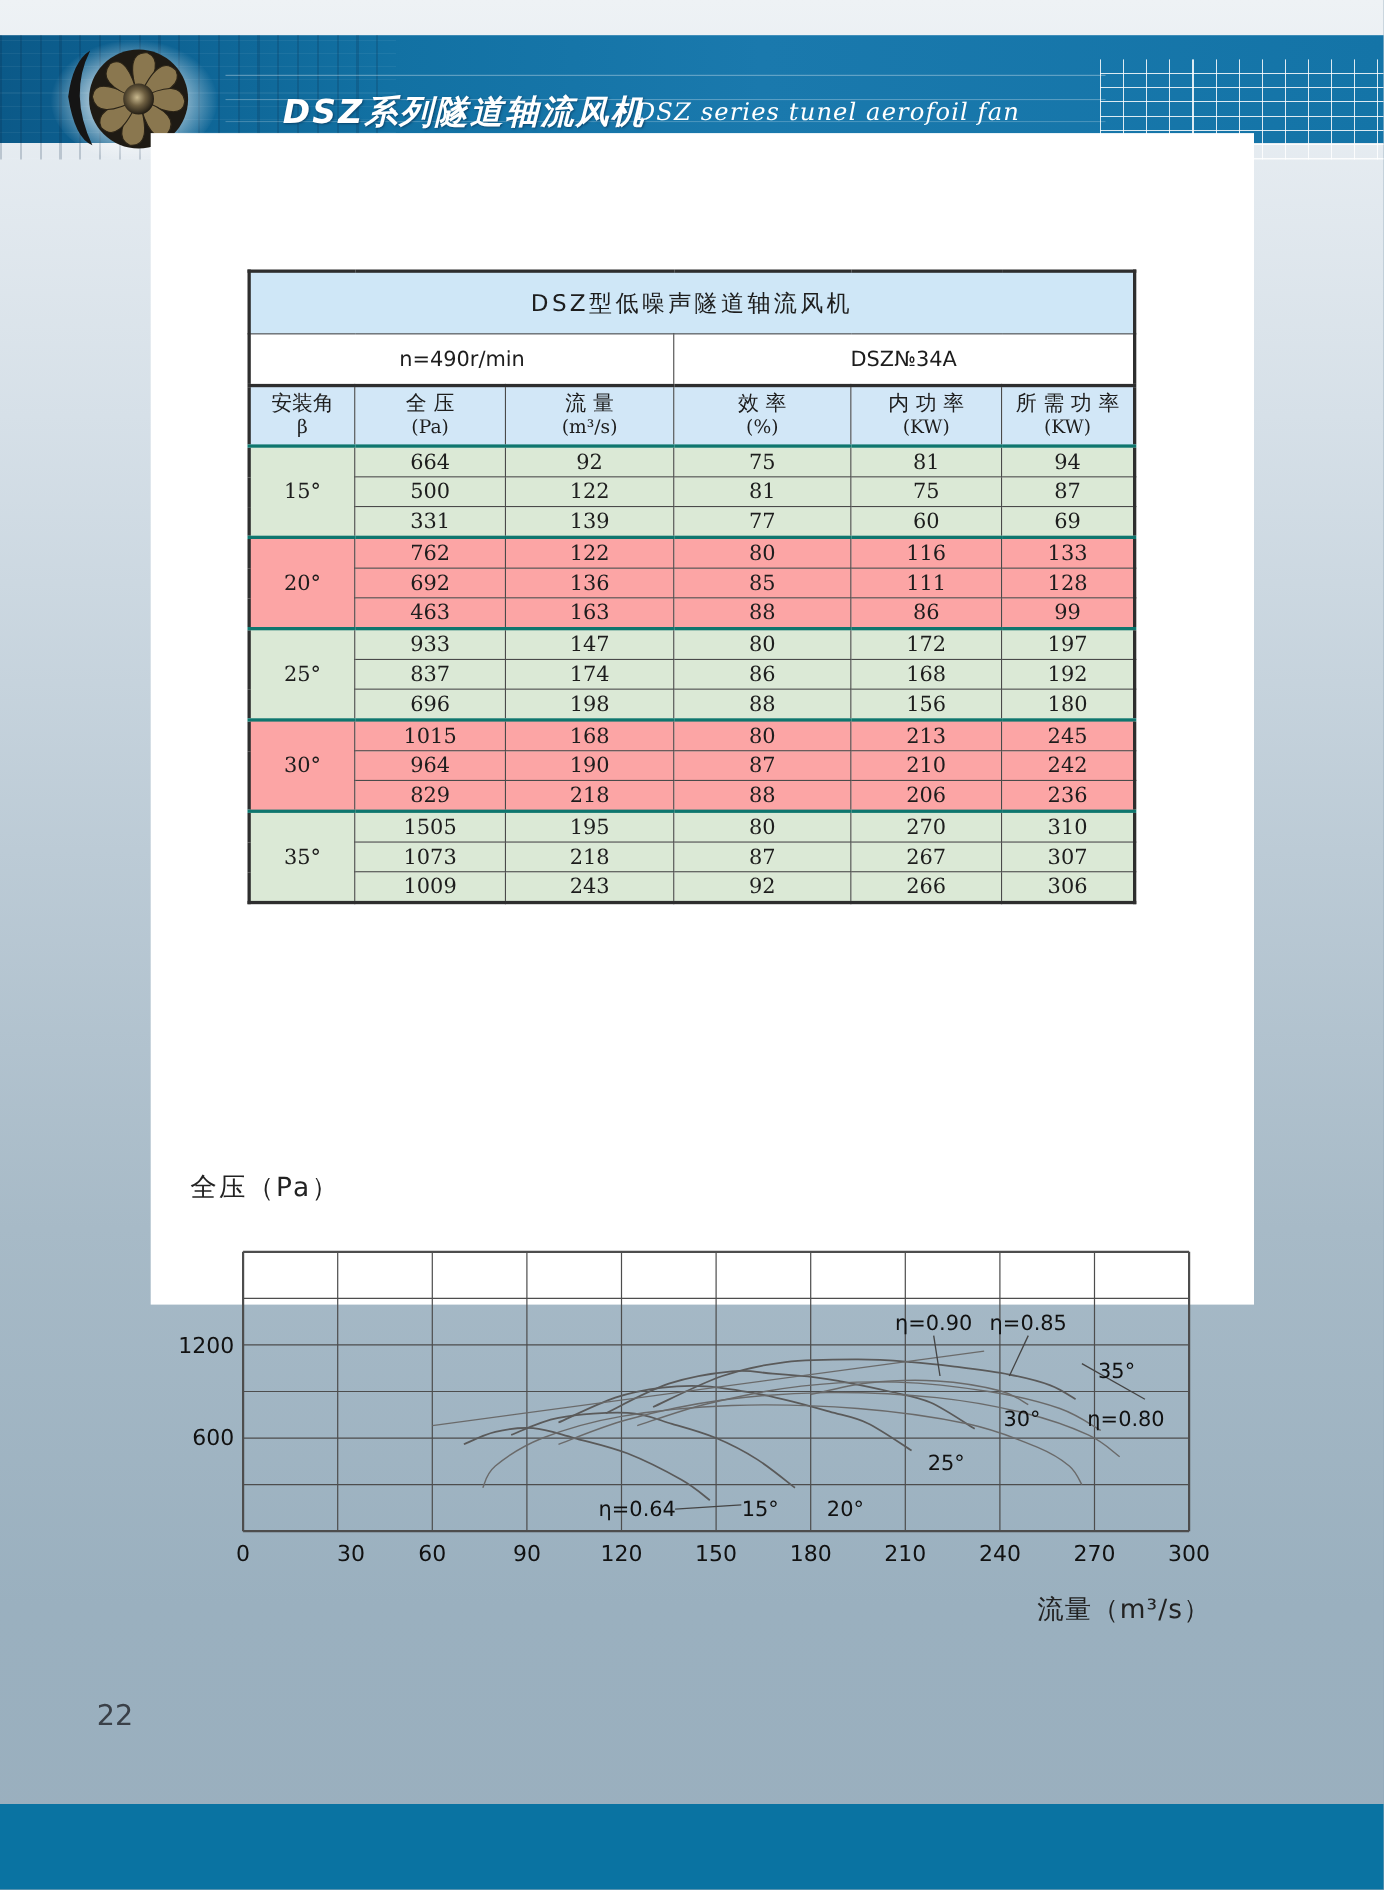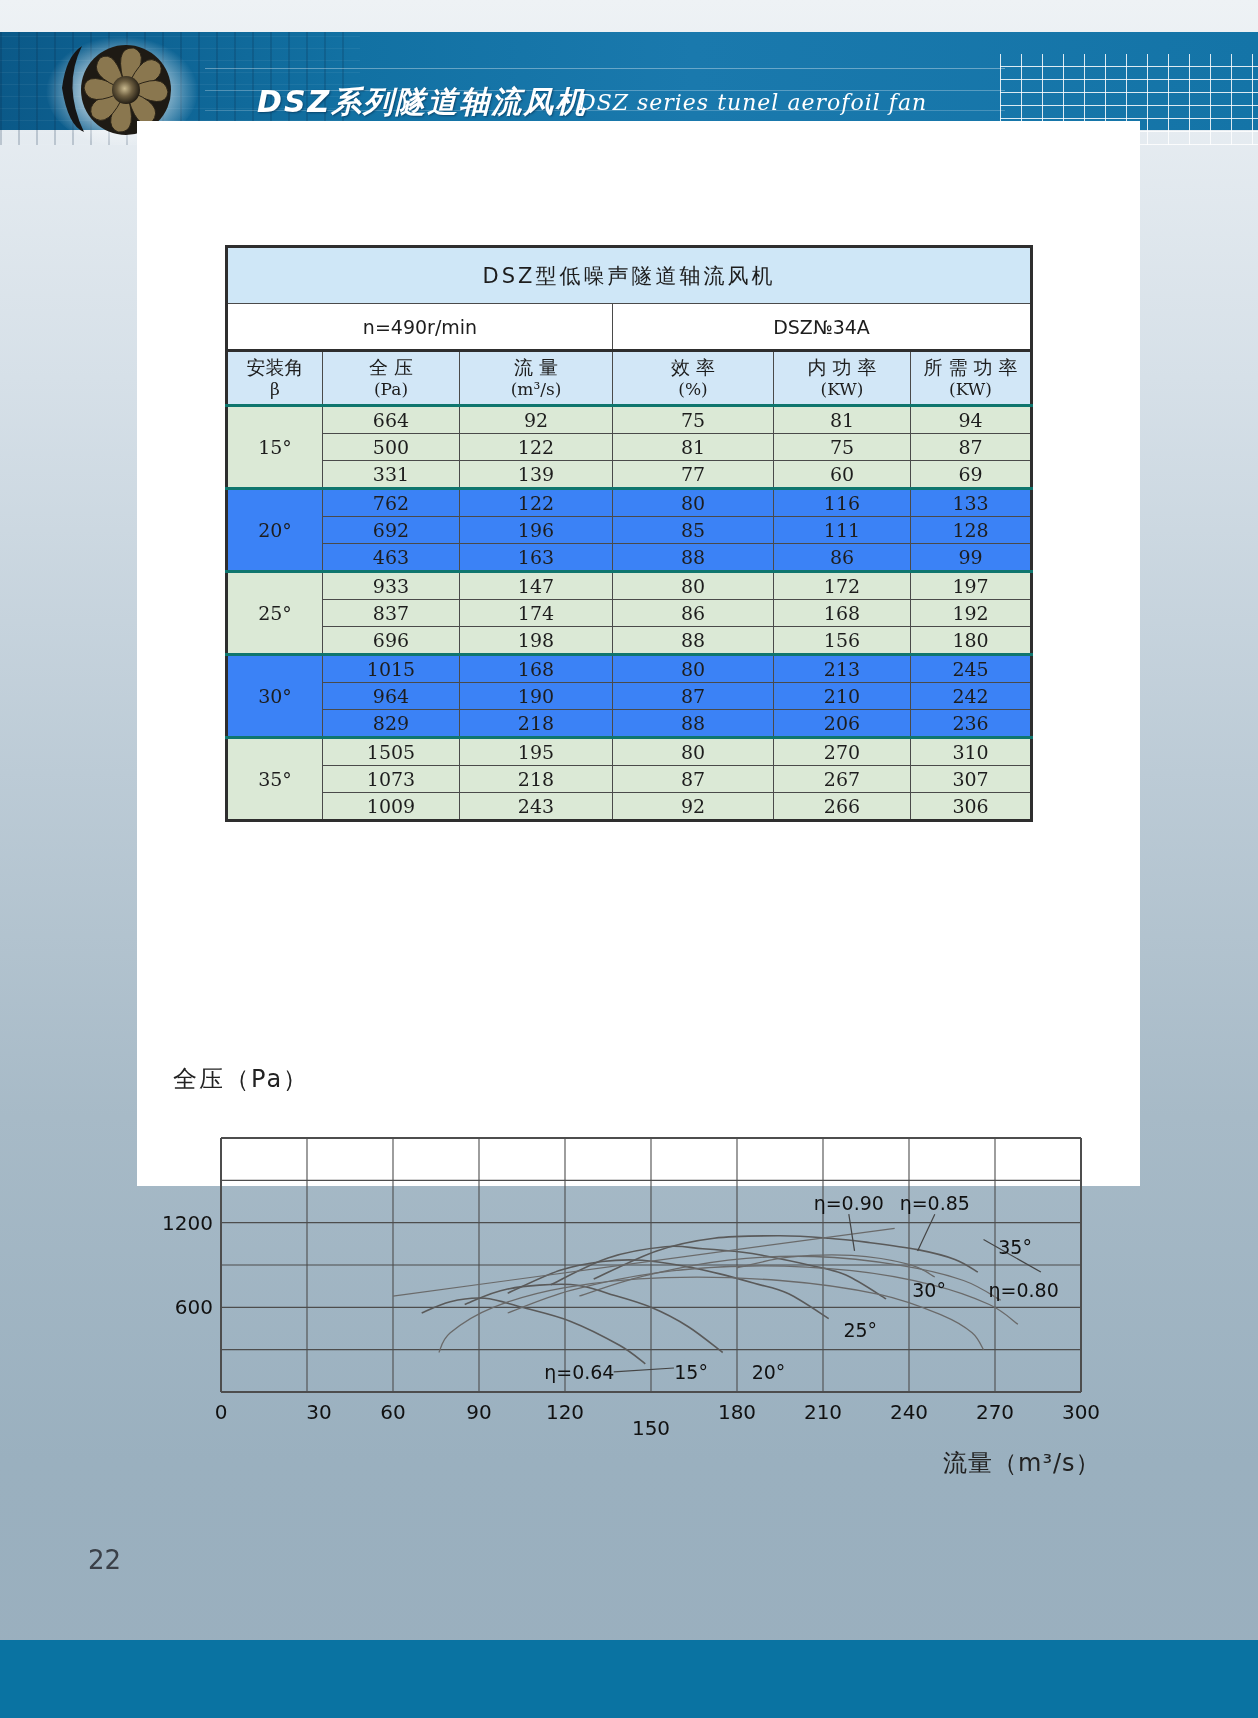--- a/index.html
+++ b/index.html
@@ -35,21 +35,21 @@
           border:3px solid #2e2e2e;}
   .perf-table td{border:1px solid #4a4a4a;text-align:center;vertical-align:middle;padding:0;}
   .perf-table .title-cell{background:#cfe7f7;height:55px;font-family:"DejaVu Sans",sans-serif;
           font-size:21px;letter-spacing:3px;font-weight:500;}
   .perf-table .subtitle-cell{background:#ffffff;height:45px;font-family:"DejaVu Sans",sans-serif;
           font-size:19px;border-bottom:3px solid #2e2e2e;}
   .perf-table .head-cell{background:#d2e7f7;height:52px;font-size:19px;line-height:1.25;}
   .perf-table .head-cell .unit{font-size:17px;}
   .perf-table .data-row td{height:26px;font-size:19px;}
   .perf-table .g-green{background:#dbe9d6;}
-  .perf-table .g-blue{background:#3b82f6;}
+  .perf-table .g-blue{background:#fca5a5;}
   .perf-table .group-start td{border-top:3px solid #0f766e;}
   .perf-table .angle-cell{font-size:19px;}
   
   .pressure-label{position:absolute;left:36px;top:942px;font-size:24px;color:#222;letter-spacing:2px;}
   .flow-label{position:absolute;left:806px;top:1326px;font-size:24px;color:#222;letter-spacing:1px;}
   .chart-wrap{position:absolute;left:24px;top:1017px;width:1060px;height:300px;}
   .chart-svg{position:absolute;left:60px;top:0;overflow:visible;}
   .curve-label{position:absolute;transform:translate(-50%,-50%);font-size:19px;color:#111;white-space:nowrap;}
   .x-tick{position:absolute;width:44px;text-align:center;font-size:20px;color:#111;top:262px;}
   .y-tick{position:absolute;width:52px;text-align:right;font-size:20px;color:#111;left:0;}
@@ -172,21 +172,21 @@
           <tr class="data-row group-start">
             <td class="g-blue angle-cell" rowspan="3">20°</td>
             <td class="g-blue">762</td>
             <td class="g-blue">122</td>
             <td class="g-blue">80</td>
             <td class="g-blue">116</td>
             <td class="g-blue">133</td>
           </tr>
           <tr class="data-row">
             <td class="g-blue">692</td>
-            <td class="g-blue">196</td>
+            <td class="g-blue">136</td>
             <td class="g-blue">85</td>
             <td class="g-blue">111</td>
             <td class="g-blue">128</td>
           </tr>
           <tr class="data-row">
             <td class="g-blue">463</td>
             <td class="g-blue">163</td>
             <td class="g-blue">88</td>
             <td class="g-blue">86</td>
             <td class="g-blue">99</td>
@@ -296,21 +296,21 @@
           <line x1="713.8" y1="76.19999999999999" x2="696.6" y2="112.88888888888889" stroke="#444" stroke-width="1.2"></line>
           <line x1="392.73333333333335" y1="233.96222222222224" x2="452.93333333333334" y2="230.01111111111112" stroke="#444" stroke-width="1.2"></line>
           <line x1="762.5333333333333" y1="101.6" x2="819.8666666666667" y2="134.05555555555554" stroke="#444" stroke-width="1.2"></line>
         </svg>
       <div id="chartLabels">
           <div class="x-tick" style="left: 38px;">0</div>
           <div class="x-tick" style="left: 136px;">30</div>
           <div class="x-tick" style="left: 210px;">60</div>
           <div class="x-tick" style="left: 296px;">90</div>
           <div class="x-tick" style="left: 382px;">120</div>
-          <div class="x-tick" style="left: 468px; margin-top: 16px;">150</div>
+          <div class="x-tick" style="left: 468px;">150</div>
           <div class="x-tick" style="left: 554px;">180</div>
           <div class="x-tick" style="left: 640px;">210</div>
           <div class="x-tick" style="left: 726px;">240</div>
           <div class="x-tick" style="left: 812px;">270</div>
           <div class="x-tick" style="left: 898px;">300</div>
           <div class="y-tick" style="top: 72.6667px;">1200</div>
           <div class="y-tick" style="top: 157.333px;">600</div>
           <div class="curve-label" style="left: 687.8px; top: 64.9111px;">η=0.90</div>
           <div class="curve-label" style="left: 773.8px; top: 64.9111px;">η=0.85</div>
           <div class="curve-label" style="left: 854.067px; top: 108.938px;">35°</div>

